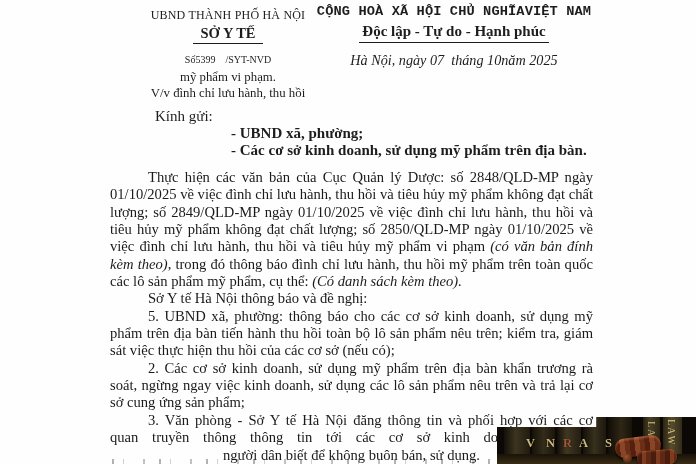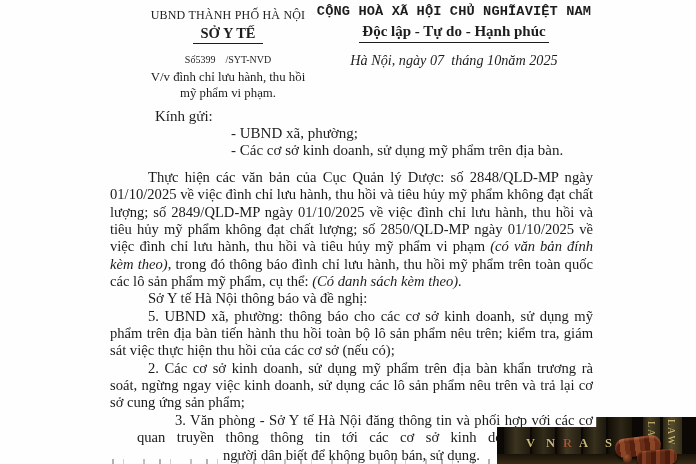--- a/index.html
+++ b/index.html
@@ -24,29 +24,29 @@
   .hright { position:absolute; left:306px; top:4px; width:296px; text-align:center; }
   .motto1 { font-size:13.7px; font-weight:bold; white-space:nowrap; line-height:16px; letter-spacing:.1px;font-family:Liberation Mono, monospace; }
   .motto2-wrap { margin-top:2px; }
   .motto2 {
     display:inline-block; font-size:15px; font-weight:bold;
     border-bottom:1.5px solid #1c1c1c; padding:0 3px 3px 3px; line-height:16px;
   }
   .date-line { margin-top:9px; font-size:14.2px; font-style:italic; white-space:pre; line-height:16px; }
   
   .kinhgui { position:absolute; left:155px; top:108px; font-size:15px; line-height:17px; }
-  .recipients { position:absolute; left:231px; top:125px; font-size:15px; line-height:17.4px; }
+  .recipients { position:absolute; left:231px; top:125px; font-size:15px; line-height:17.4px;font-weight:bold; }
   
   .docbody {
     position:absolute; left:110px; top:169px; width:483px;
     font-size:14.6px; line-height:17.35px; text-align:justify; color:#1a1a1a;
   }
   .docbody p { margin:0; text-indent:38px; }
   .it { font-style:italic; }
-  .jline { text-align:justify; text-align-last:justify;margin-left:27px; }
+  .jline { text-align:justify; text-align-last:justify; }
   .jline.ind { text-indent:38px; }
   .lline { text-align:center; }
   
   .cutoff {
     position:absolute; left:112px; top:459px; width:436px; height:5px; opacity:.5;
     background:repeating-linear-gradient(90deg,
       rgba(50,50,50,.75) 0 2px, transparent 2px 11px,
       rgba(50,50,50,.45) 11px 12px, transparent 12px 31px,
       rgba(50,50,50,.6) 31px 33px, transparent 33px 47px);
   }
@@ -100,22 +100,22 @@
 
 <div class="page">
 
   <div class="hleft">
     <div class="org-parent">UBND THÀNH PHỐ HÀ NỘI</div>
     <div class="org-name-wrap">
       <span class="org-name">SỞ Y TẾ</span>
     </div>
     <div class="doc-number">Số5399    /SYT-NVD</div>
     <div class="subject">
+      <div>mỹ phẩm vi phạm.</div>
       <div>V/v đình chỉ lưu hành, thu hồi</div>
-      <div>mỹ phẩm vi phạm.</div>
     </div>
   </div>
 
   <div class="hright">
     <div class="motto1">CỘNG HOÀ XÃ HỘI CHỦ NGHĨAVIỆT NAM</div>
     <div class="motto2-wrap">
       <span class="motto2">Độc lập - Tự do - Hạnh phúc</span>
     </div>
     <div class="date-line">Hà Nội, ngày 07  tháng 10năm 2025</div>
   </div>

